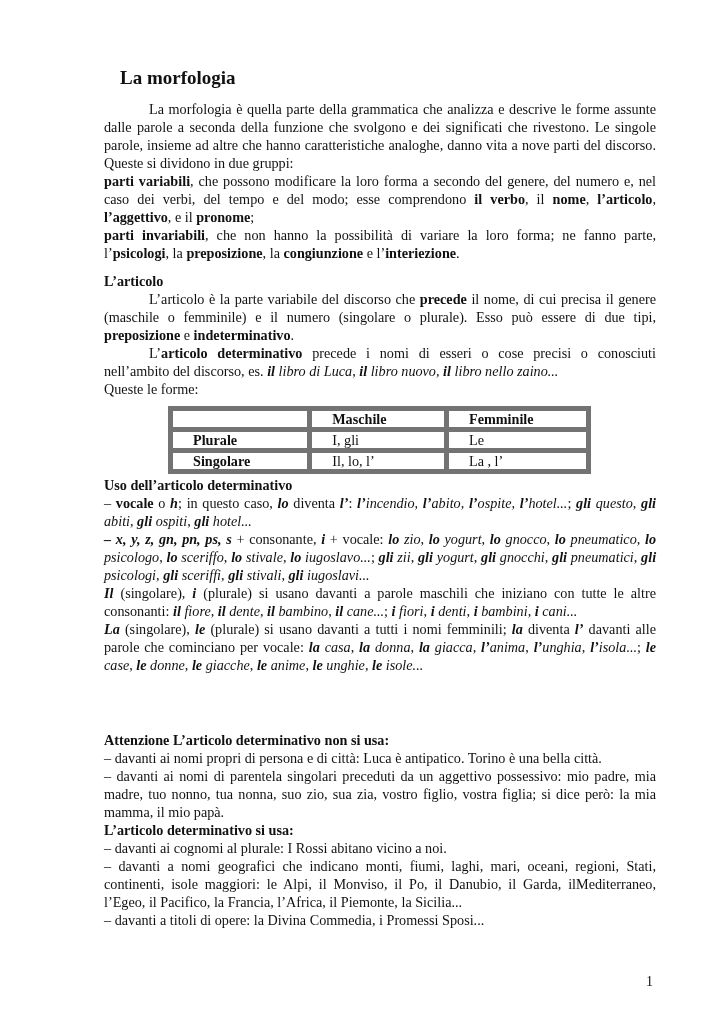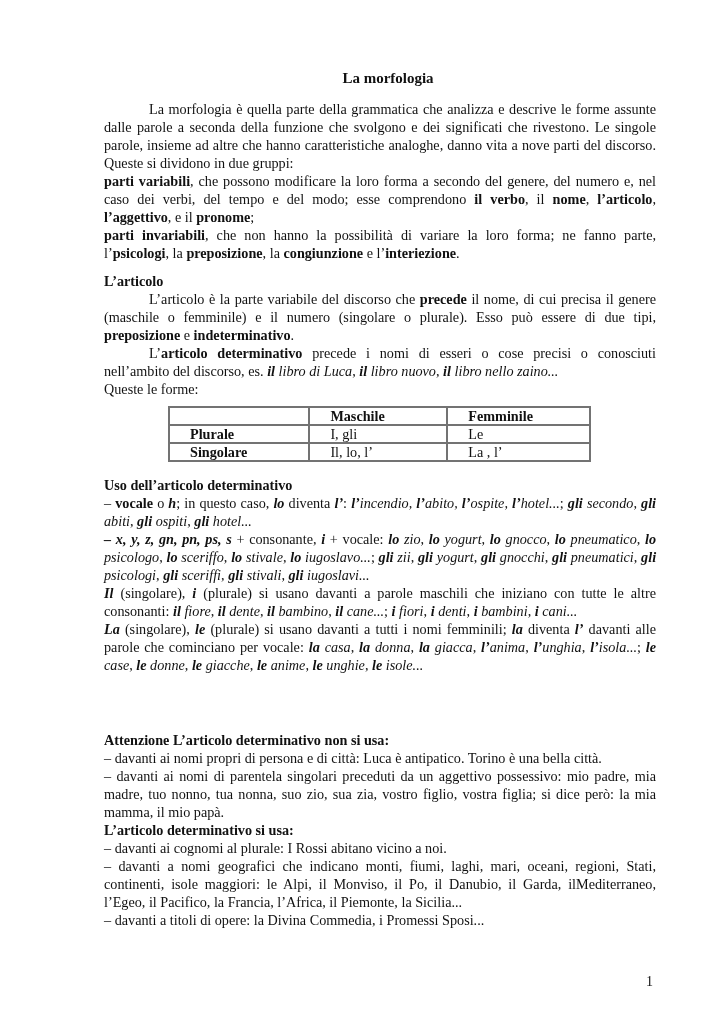--- a/index.html
+++ b/index.html
@@ -2,35 +2,35 @@
 <html><head>
 <meta charset="utf-8">
 <style>
   html, body { margin: 0; padding: 0; background: #ffffff; }
   body {
     width: 725px; height: 1024px; position: relative; overflow: hidden;
     font-family: "Liberation Serif", serif; color: #111111;
   }
   .page { position: absolute; left: 104px; top: 0; width: 552px; font-size: 14.2px; line-height: 18px; }
   .title {
-    position: absolute; left: 8px; width: 552px; top: 68px; text-align: center;
-    font-weight: bold; font-size: 15px; line-height: 20px;
+    position: absolute; left: 16px; width: 552px; top: 68px; 
+    font-weight: bold; font-size: 19px; line-height: 20px;
   }
   .block { position: absolute; left: 0; width: 552px; text-align: justify; }
   .indent { text-indent: 45px; }
   b { font-weight: bold; }
   i { font-style: italic; }
   p { margin: 0; }
   .heading { font-weight: bold; }
   table.forms {
     position: absolute; left: 64px; top: 406px; width: 423px;
     border-collapse: collapse; font-size: 14.2px; line-height: 16px;
   }
   table.forms td {
-    border: 2px solid #737373; padding: 0 20px; height: 16px; vertical-align: middle;
+    border: 5px solid #737373; padding: 0 20px; height: 16px; vertical-align: middle;
   }
   table.forms td.c0 { width: 133px; font-weight: bold; }
   table.forms td.c1 { width: 131px; }
   table.forms td.c2 { width: 131px; }
   table.forms tr.head td { font-weight: bold; }
   .pagenum { position: absolute; left: 646px; top: 974px; font-size: 14px; }
 </style>
 </head>
 <body>
 
@@ -66,21 +66,21 @@
     <tr>
       <td class="c0">Singolare</td>
       <td class="c1">Il, lo, l’</td>
       <td class="c2">La , l’</td>
     </tr>
   </tbody>
     </table>
 
   <div class="block" style="top:476px;">
     <p class="heading">Uso dell’articolo determinativo</p>
-    <p><span>– </span><b>vocale</b><span> o </span><b><i>h</i></b><span>; in questo caso, </span><b><i>lo</i></b><span> diventa </span><b><i>l’</i></b><span>: </span><i><b>l’</b>incendio, <b>l’</b>abito, <b>l’</b>ospite, <b>l’</b>hotel...</i>; <b><i>gli</i></b> <i>secondo</i>, <b><i>gli</i></b> <i>abiti</i>, <b><i>gli</i></b> <i>ospiti</i>, <b><i>gli</i></b> <i>hotel...</i></p>
+    <p><span>– </span><b>vocale</b><span> o </span><b><i>h</i></b><span>; in questo caso, </span><b><i>lo</i></b><span> diventa </span><b><i>l’</i></b><span>: </span><i><b>l’</b>incendio, <b>l’</b>abito, <b>l’</b>ospite, <b>l’</b>hotel...</i>; <b><i>gli</i></b> <i>questo</i>, <b><i>gli</i></b> <i>abiti</i>, <b><i>gli</i></b> <i>ospiti</i>, <b><i>gli</i></b> <i>hotel...</i></p>
     <p><b><i>– x, y, z, gn, pn, ps, s</i></b><span> + consonante, </span><b><i>i</i></b><span> + vocale: </span><b><i>lo</i></b> <i>zio</i>, <b><i>lo</i></b> <i>yogurt</i>, <b><i>lo</i></b> <i>gnocco</i>, <b><i>lo</i></b> <i>pneumatico</i>, <b><i>lo</i></b> <i>psicologo</i>, <b><i>lo</i></b> <i>sceriffo</i>, <b><i>lo</i></b> <i>stivale</i>, <b><i>lo</i></b> <i>iugoslavo...</i>; <b><i>gli</i></b> <i>zii</i>, <b><i>gli</i></b> <i>yogurt</i>, <b><i>gli</i></b> <i>gnocchi</i>, <b><i>gli</i></b> <i>pneumatici</i>, <b><i>gli</i></b> <i>psicologi</i>, <b><i>gli</i></b> <i>sceriffi</i>, <b><i>gli</i></b> <i>stivali</i>, <b><i>gli</i></b> <i>iugoslavi...</i></p>
     <p><b><i>Il</i></b><span> (singolare), </span><b><i>i</i></b><span> (plurale) si usano davanti a parole maschili che iniziano con tutte le altre consonanti: </span><b><i>il</i></b> <i>fiore</i>, <b><i>il</i></b> <i>dente</i>, <b><i>il</i></b> <i>bambino</i>, <b><i>il</i></b> <i>cane...</i>; <b><i>i</i></b> <i>fiori</i>, <b><i>i</i></b> <i>denti</i>, <b><i>i</i></b> <i>bambini</i>, <b><i>i</i></b> <i>cani...</i></p>
     <p><b><i>La</i></b><span> (singolare), </span><b><i>le</i></b><span> (plurale) si usano davanti a tutti i nomi femminili; </span><b><i>la</i></b><span> diventa </span><b><i>l’</i></b><span> davanti alle parole che cominciano per vocale: </span><b><i>la</i></b> <i>casa</i>, <b><i>la</i></b> <i>donna</i>, <b><i>la</i></b> <i>giacca</i>, <b><i>l’</i></b><i>anima</i>, <b><i>l’</i></b><i>unghia</i>, <b><i>l’</i></b><i>isola...</i>; <b><i>le</i></b> <i>case</i>, <b><i>le</i></b> <i>donne</i>, <b><i>le</i></b> <i>giacche</i>, <b><i>le</i></b> <i>anime</i>, <b><i>le</i></b> <i>unghie</i>, <b><i>le</i></b> <i>isole...</i></p>
   </div>
 
   <div class="block" style="top:731px;">
     <p class="heading">Attenzione L’articolo determinativo non si usa:</p>
     <p>– davanti ai nomi propri di persona e di città: Luca è antipatico. Torino è una bella città.</p>
     <p>– davanti ai nomi di parentela singolari preceduti da un aggettivo possessivo: mio padre, mia madre, tuo nonno, tua nonna, suo zio, sua zia, vostro figlio, vostra figlia; si dice però: la mia mamma, il mio papà.</p>
     <p class="heading">L’articolo determinativo si usa:</p>

